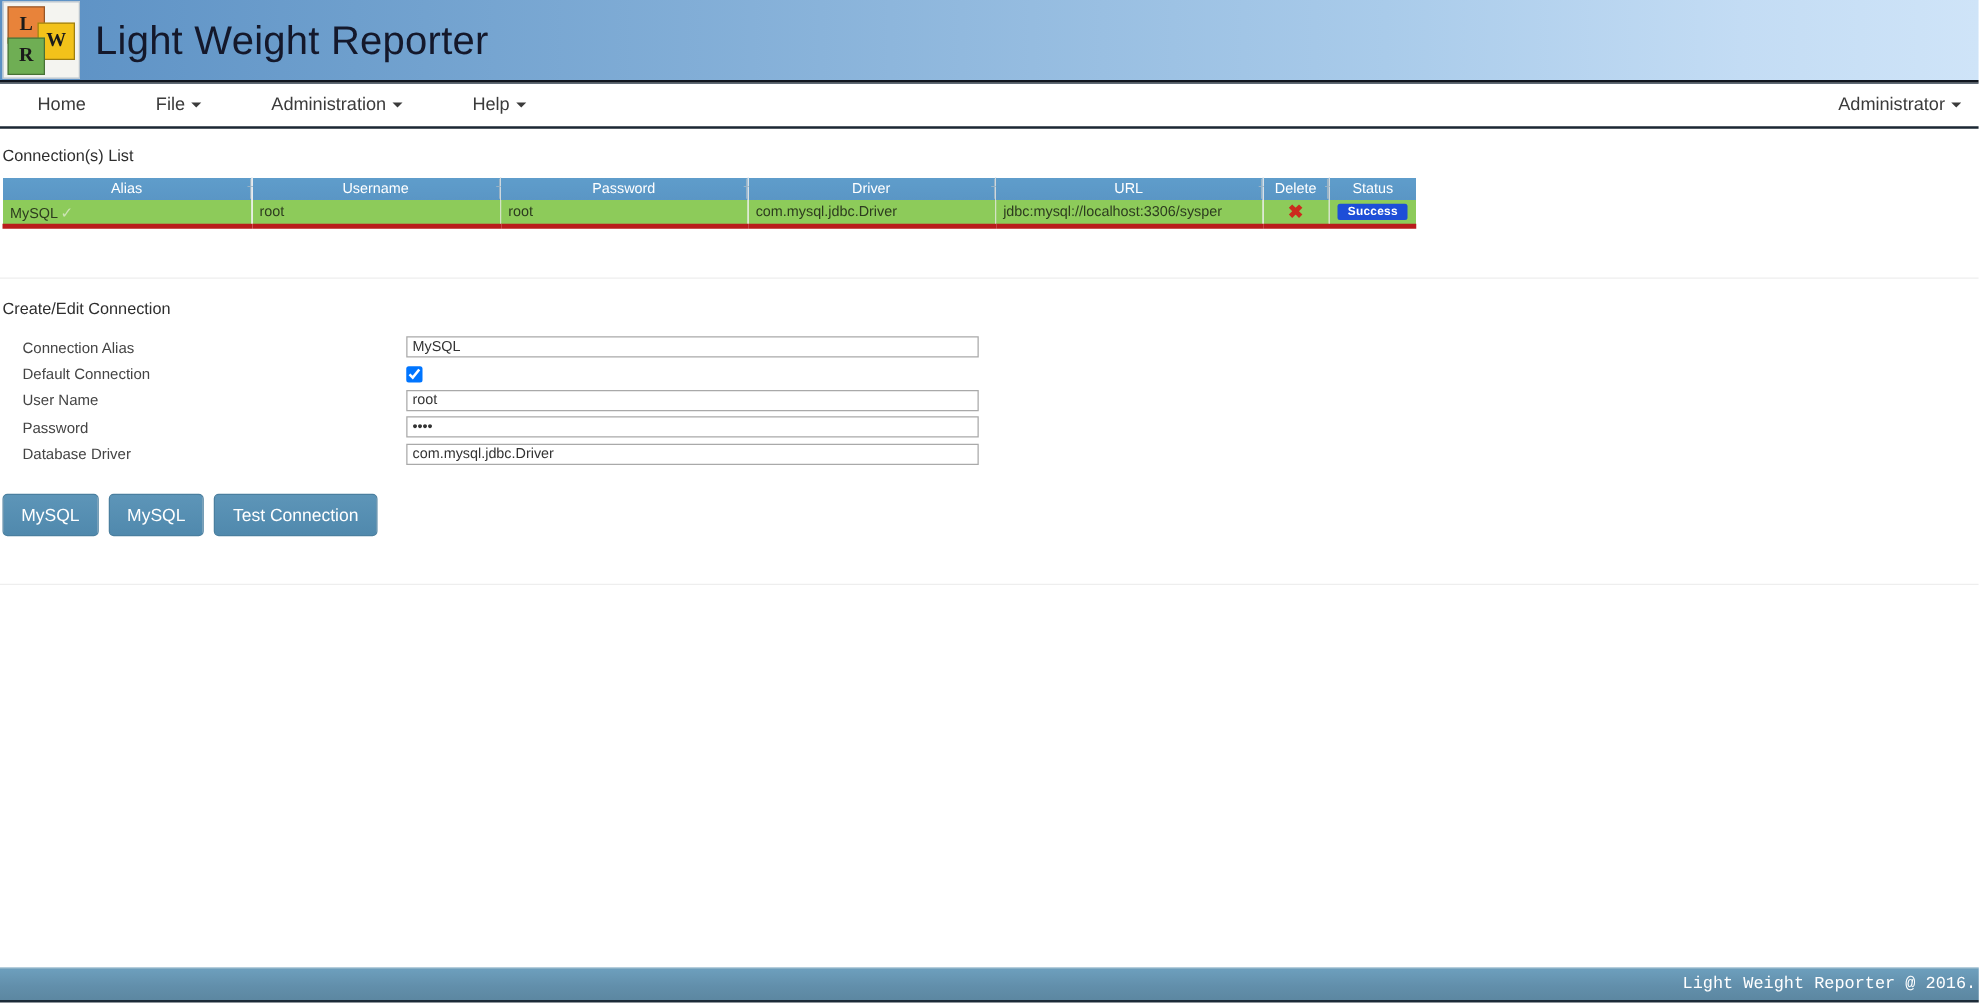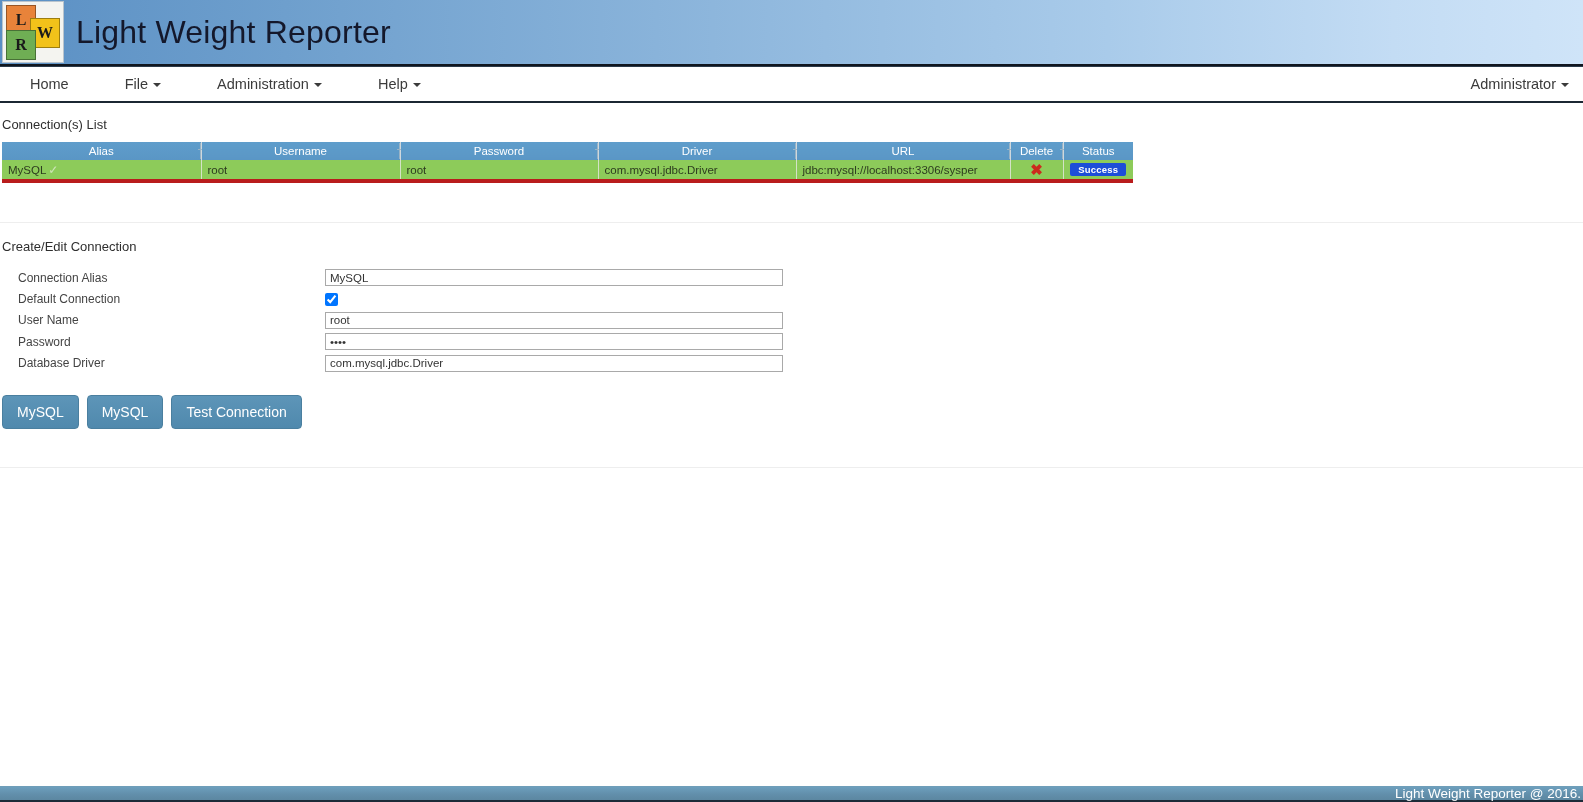--- a/index.html
+++ b/index.html
@@ -217,28 +217,29 @@
     padding: 8px 14px;
     cursor: pointer;
     line-height: 16px;
   }
 
   
   .footer {
     position: absolute;
     left: 0; bottom: 0;
     width: 100%;
-    height: 16px;
+    height: 28px;
     background: linear-gradient(to bottom, #6d9fbd 0%, #628fab 55%, #5c87a1 100%);
     border-top: 1px solid #6f9eb9;
     border-bottom: 2px solid #1c2b38;
     display: flex;
     align-items: center;
     justify-content: flex-end;
     padding-right: 0px;
+    font-family: Liberation Mono, monospace;
   }
   .footer-text {
     color: #ffffff;
     font-size: 13.5px;
     white-space: nowrap;
     padding-right: 2px;
   }
 </style>
 </head>
 <body>

